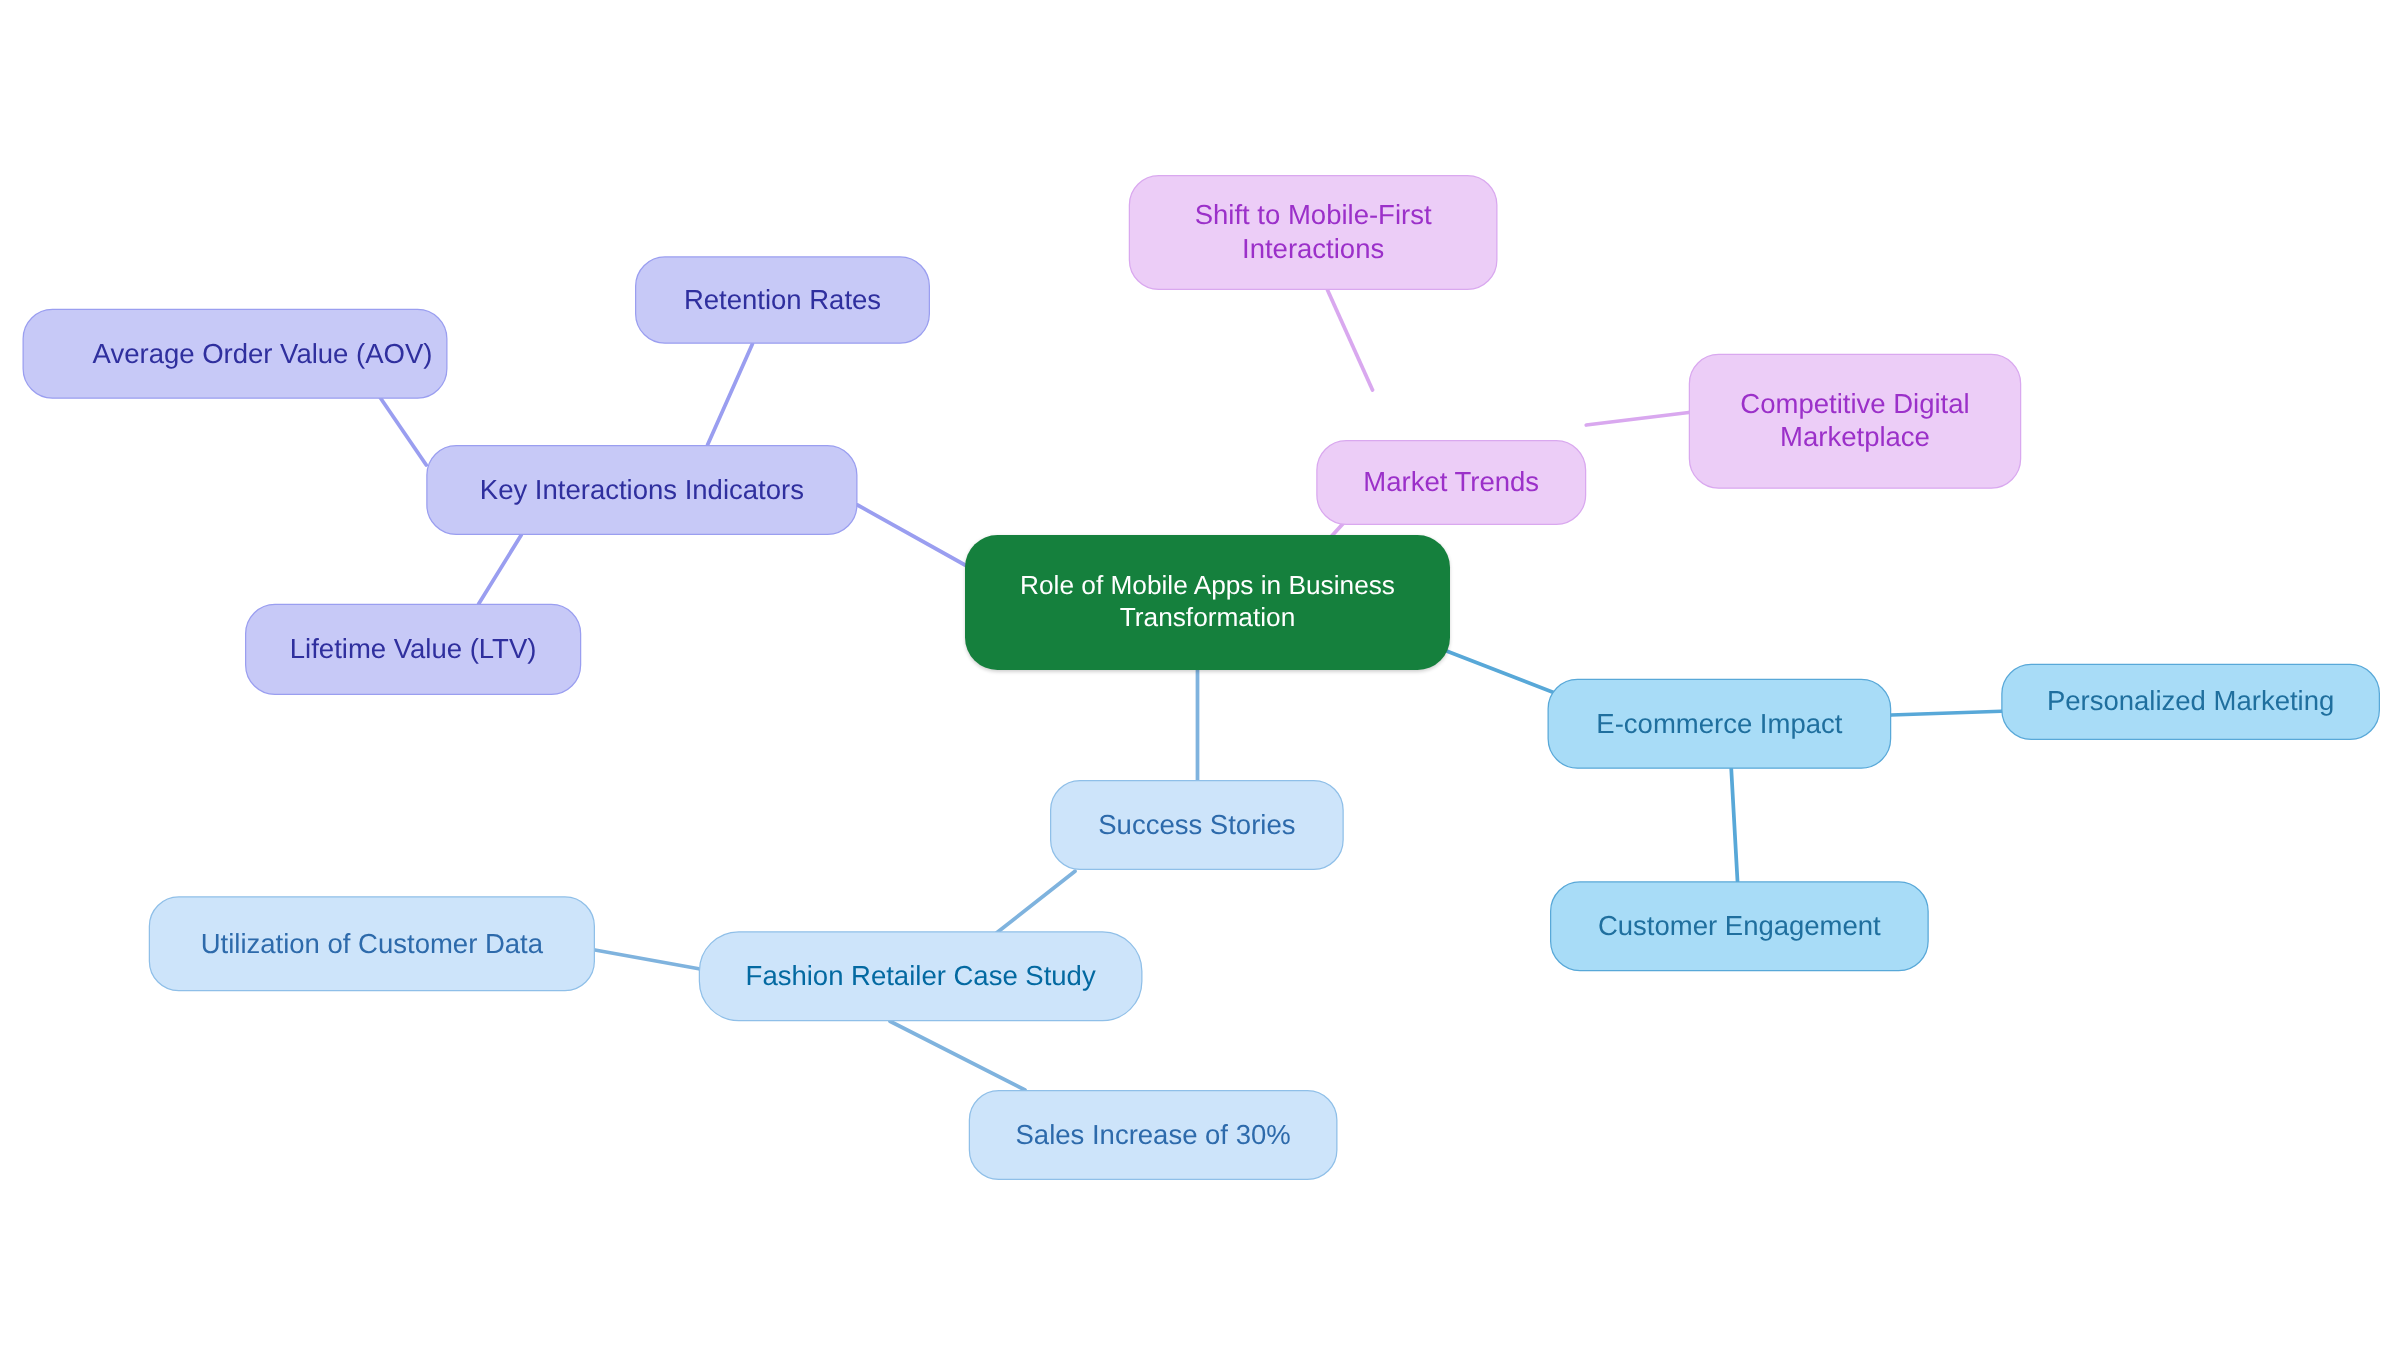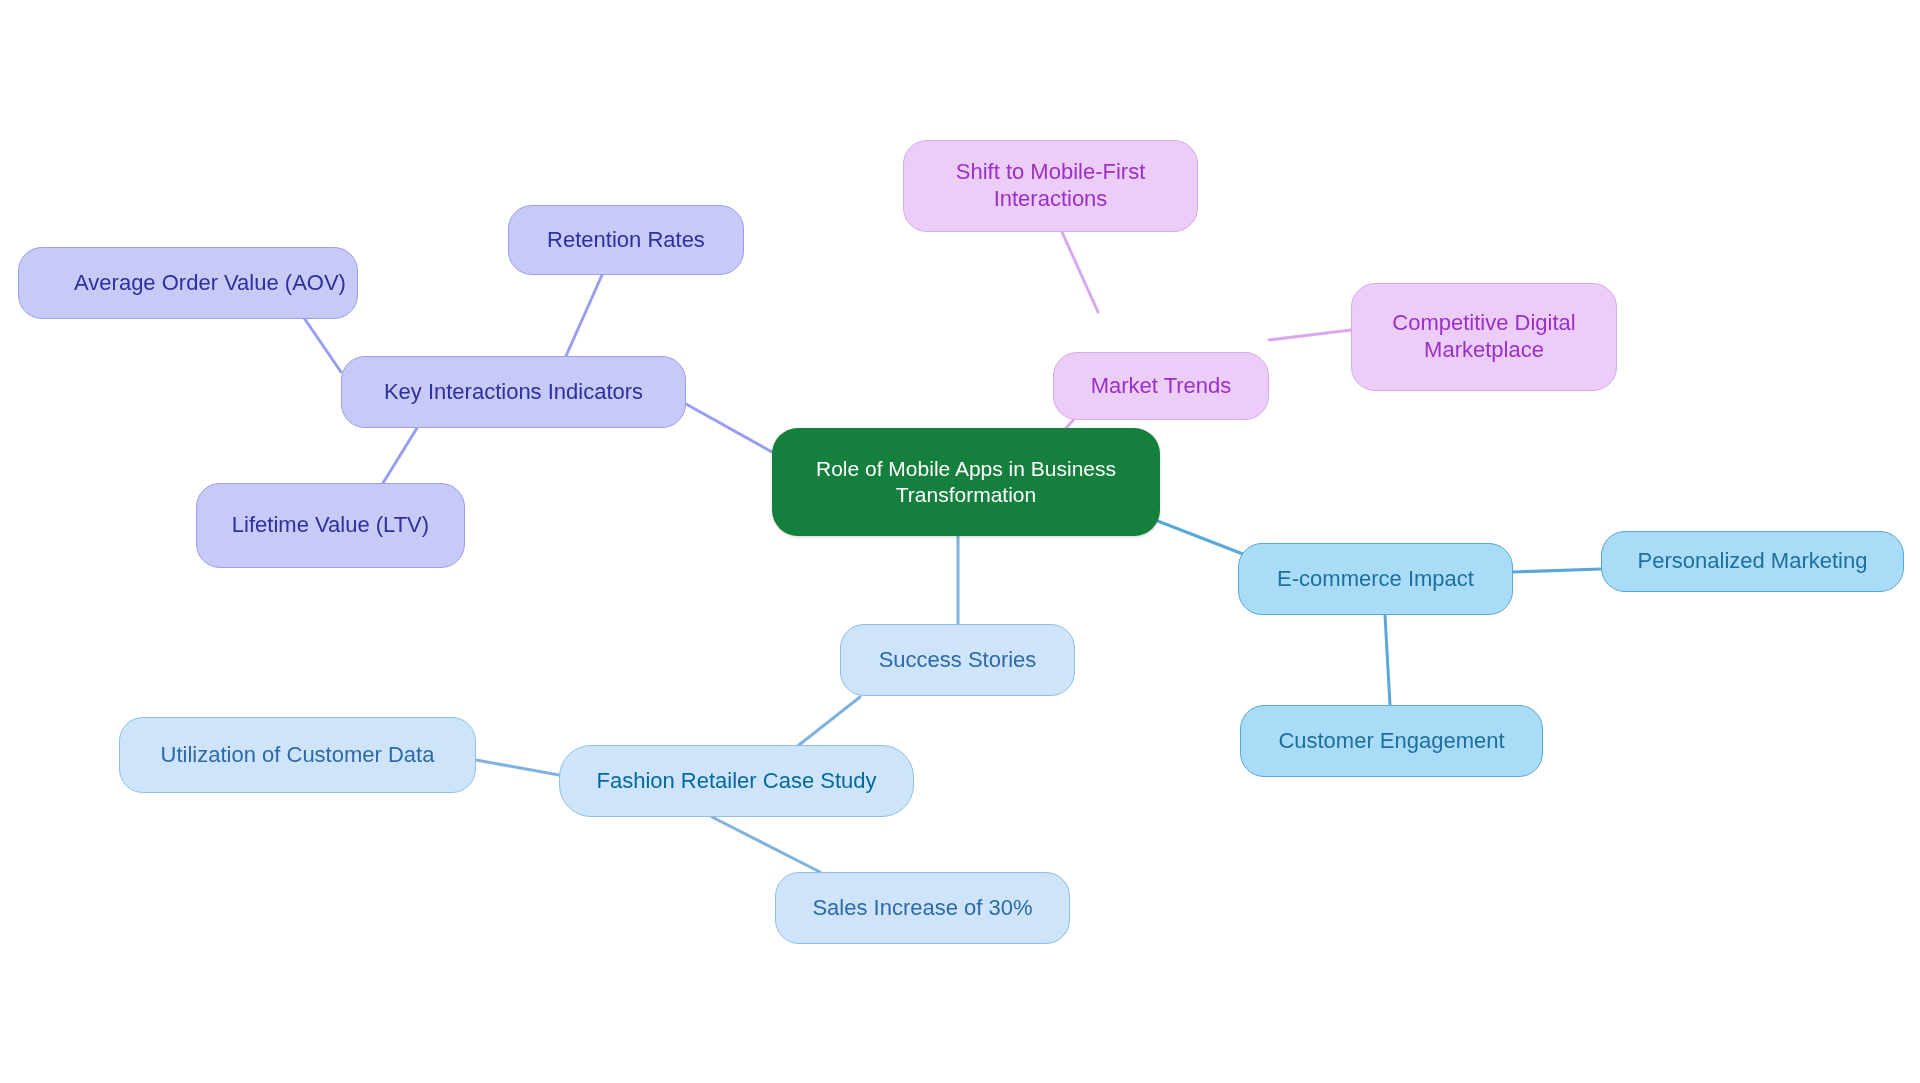--- a/index.html
+++ b/index.html
@@ -86,21 +86,21 @@
       </div>
       <div class="node" style="left: 341px; top: 356px; width: 345px; height: 72px; border-radius: 24px; background: rgb(199, 201, 247); border-color: rgb(154, 158, 240); color: rgb(47, 47, 158); font-size: 22px;">
         <span class="node-label">Key Interactions Indicators</span>
       </div>
       <div class="node" style="left: 18px; top: 247px; width: 340px; height: 72px; border-radius: 24px; background: rgb(199, 201, 247); border-color: rgb(154, 158, 240); color: rgb(47, 47, 158); font-size: 22px; padding-left: 44px;">
         <span class="node-label">Average Order Value (AOV)</span>
       </div>
       <div class="node" style="left: 508px; top: 205px; width: 236px; height: 70px; border-radius: 24px; background: rgb(199, 201, 247); border-color: rgb(154, 158, 240); color: rgb(47, 47, 158); font-size: 22px;">
         <span class="node-label">Retention Rates</span>
       </div>
-      <div class="node" style="left: 196px; top: 483px; width: 269px; height: 85px; border-radius: 24px; background: rgb(199, 201, 247); border-color: rgb(154, 158, 240); color: rgb(47, 47, 158); font-size: 22px;">
+      <div class="node" style="left: 196px; top: 483px; width: 269px; height: 73px; border-radius: 24px; background: rgb(199, 201, 247); border-color: rgb(154, 158, 240); color: rgb(47, 47, 158); font-size: 22px;">
         <span class="node-label">Lifetime Value (LTV)</span>
       </div>
       <div class="node" style="left: 1053px; top: 312px; width: 216px; height: 68px; border-radius: 24px; background: rgb(236, 205, 247); border-color: rgb(217, 168, 239); color: rgb(155, 48, 201); font-size: 22px; margin-top: 40px;">
         <span class="node-label">Market Trends</span>
       </div>
       <div class="node" style="left: 903px; top: 140px; width: 295px; height: 92px; border-radius: 24px; background: rgb(236, 205, 247); border-color: rgb(217, 168, 239); color: rgb(155, 48, 201); font-size: 22px;">
         <span class="node-label">Shift to Mobile-First
 Interactions</span>
       </div>
       <div class="node" style="left: 1351px; top: 283px; width: 266px; height: 108px; border-radius: 24px; background: rgb(236, 205, 247); border-color: rgb(217, 168, 239); color: rgb(155, 48, 201); font-size: 22px;">

